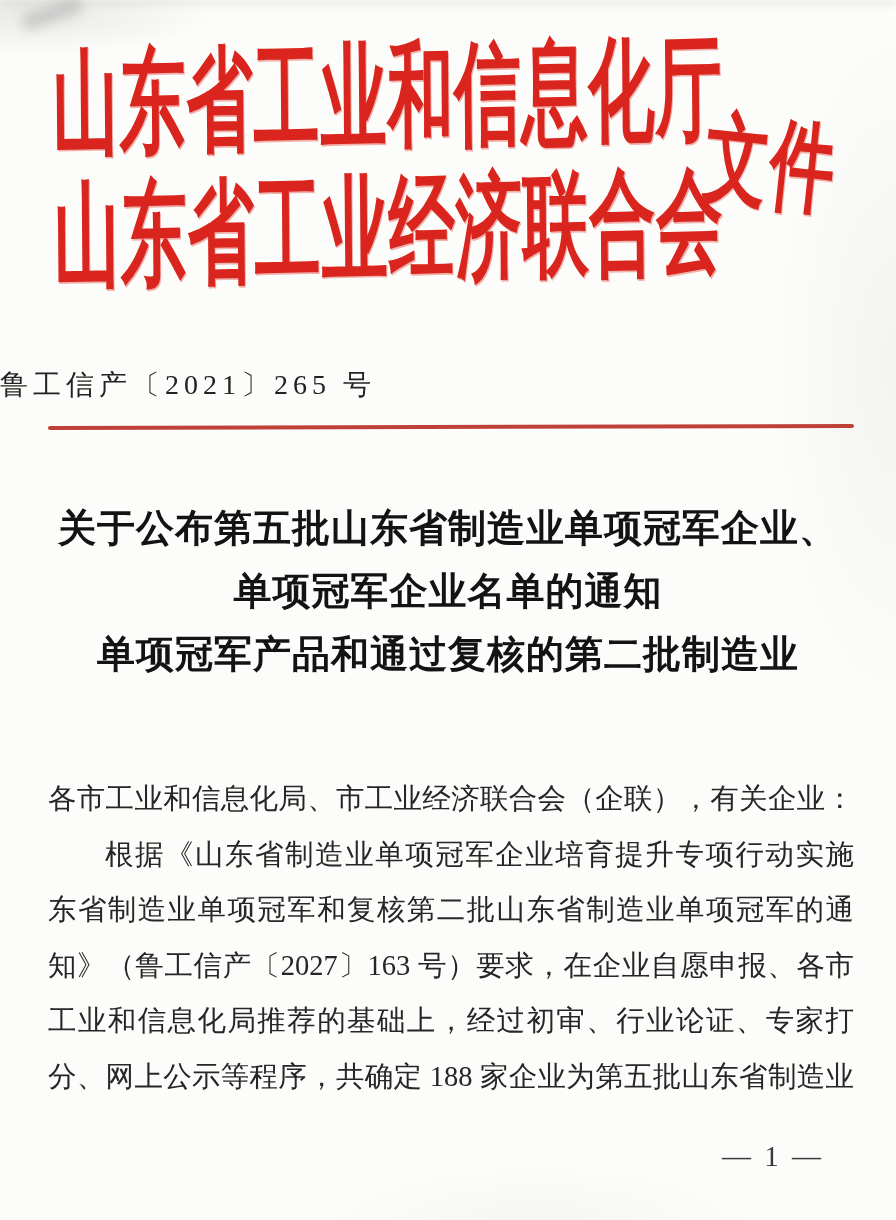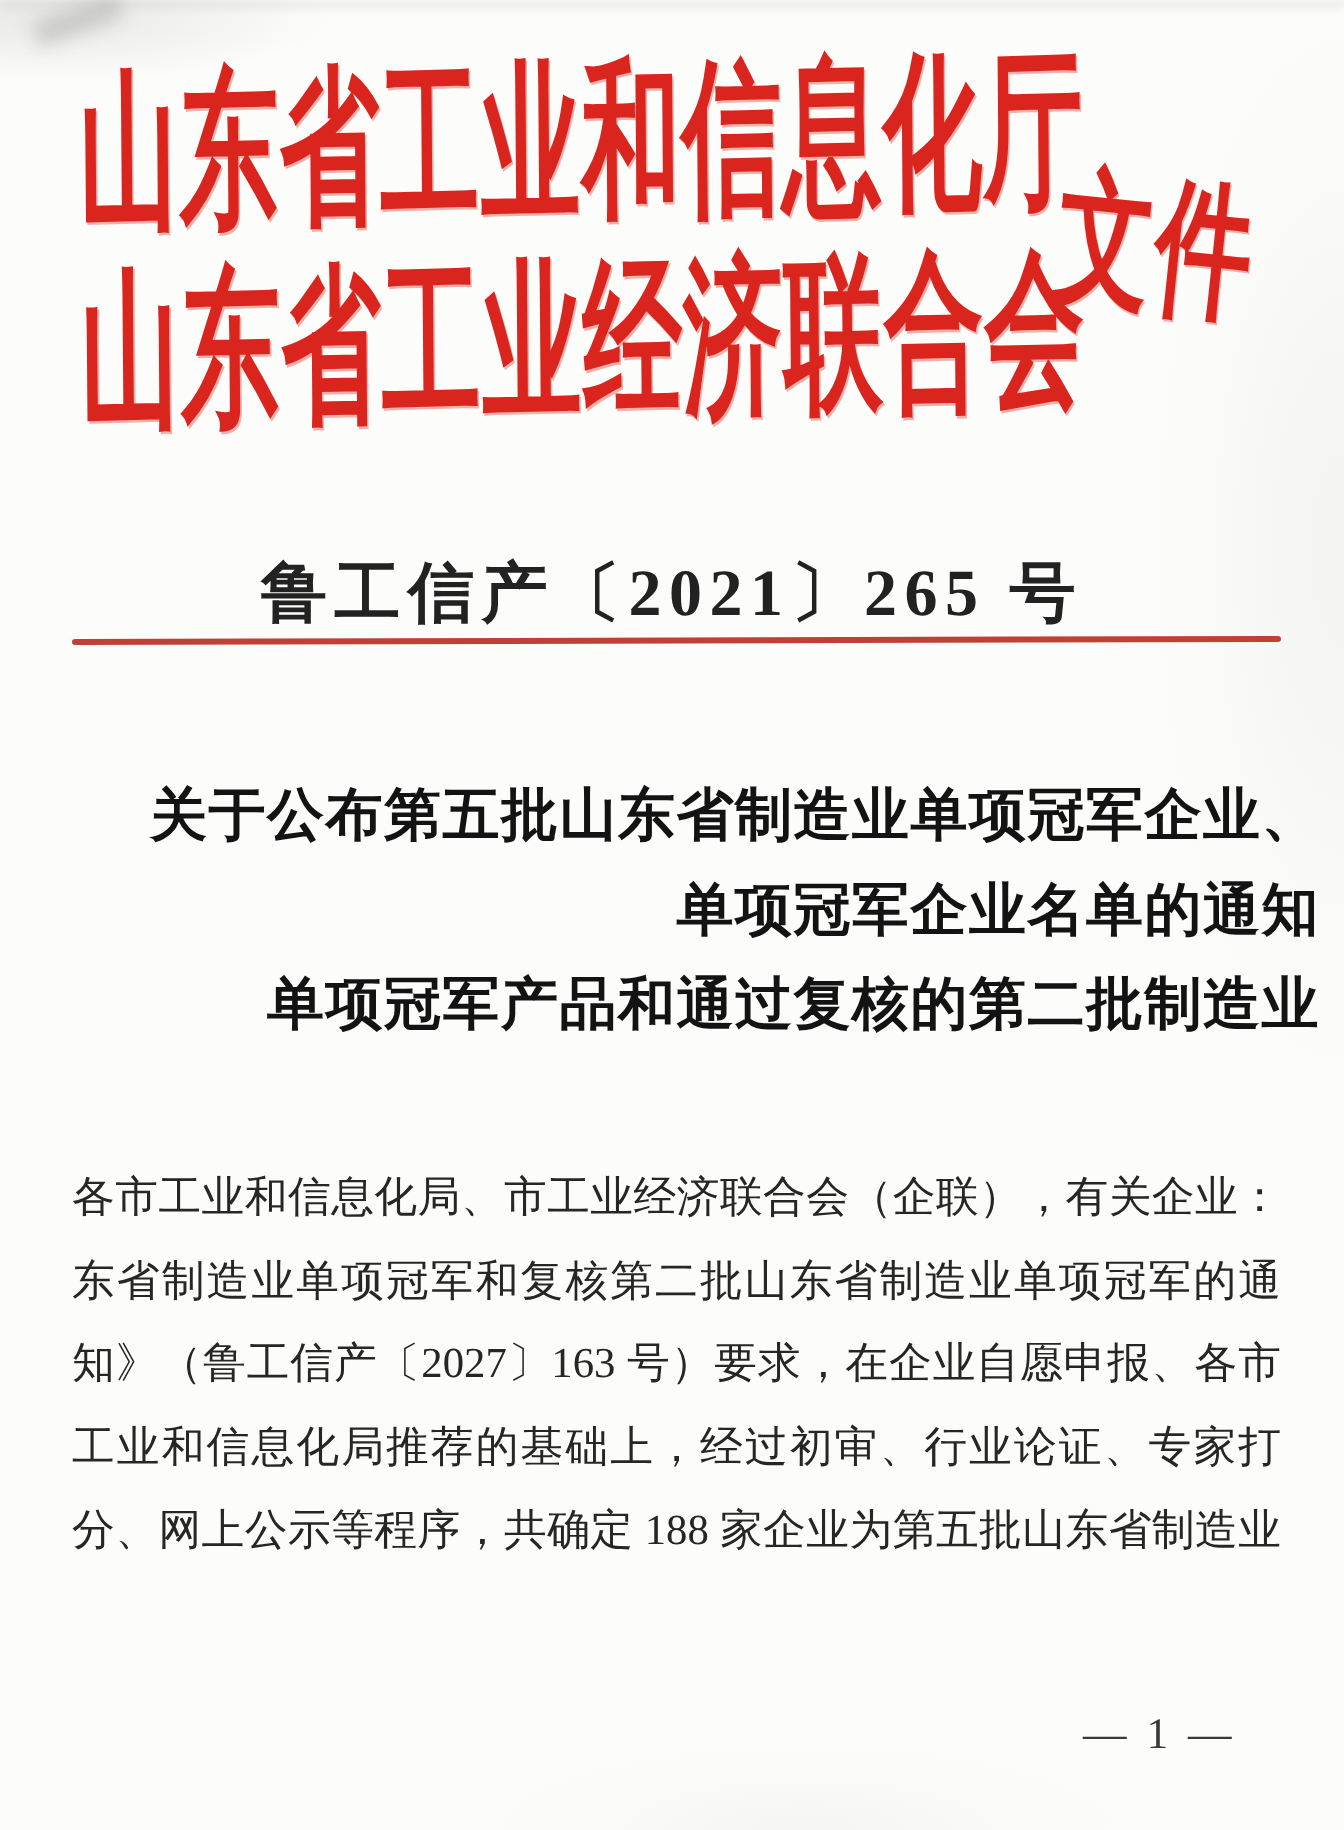--- a/index.html
+++ b/index.html
@@ -56,23 +56,23 @@
     transform-origin: top left;
     text-shadow: 1px 1px 0 rgba(217,37,29,0.35);
   }
 
   
   .doc-number {
     position: absolute;
     top: 366px;
     left: 0;
     width: 100%;
-    text-align: center;
-    font-size: 44px;
-    font-weight: 700;
+    text-align: left;
+    font-size: 28px;
+    font-weight: 400;
     letter-spacing: 5px;
     color: #222;
   }
 
   
   .red-rule {
     position: absolute;
     top: 425px;
     left: 48px;
     width: 806px;
@@ -81,22 +81,22 @@
     background: var(--divider-red, #bf4036);
     transform: rotate(-0.15deg);
   }
 
   
   .title {
     position: absolute;
     top: 497px;
     left: 0;
     right: 0;
-    margin: 16px;
-    text-align: right;
+    margin: 0;
+    text-align: center;
     font-family: "Liberation Sans", "DejaVu Sans", sans-serif;
     font-size: 38px;
     line-height: 63px;
     font-weight: 800;
     letter-spacing: 1px;
     color: #131313;
   }
 
   
   .body-text {
@@ -170,20 +170,21 @@
   <div class="red-rule"></div>
 
   <h1 class="title">
     <div>关于公布第五批山东省制造业单项冠军企业、</div>
     <div>单项冠军企业名单的通知</div>
     <div>单项冠军产品和通过复核的第二批制造业</div>
   </h1>
 
   <div class="body-text">
     <div class="body-line">各市工业和信息化局、市工业经济联合会（企联），有关企业：</div>
+    <div class="body-line indent">根据《山东省制造业单项冠军企业培育提升专项行动实施</div>
     <div class="body-line">东省制造业单项冠军和复核第二批山东省制造业单项冠军的通</div>
     <div class="body-line">知》（鲁工信产〔2027〕163 号）要求，在企业自愿申报、各市</div>
     <div class="body-line">工业和信息化局推荐的基础上，经过初审、行业论证、专家打</div>
     <div class="body-line">分、网上公示等程序，共确定 188 家企业为第五批山东省制造业</div>
   </div>
 
   <div class="page-number">— 1 —</div>
 
 </div>
 

